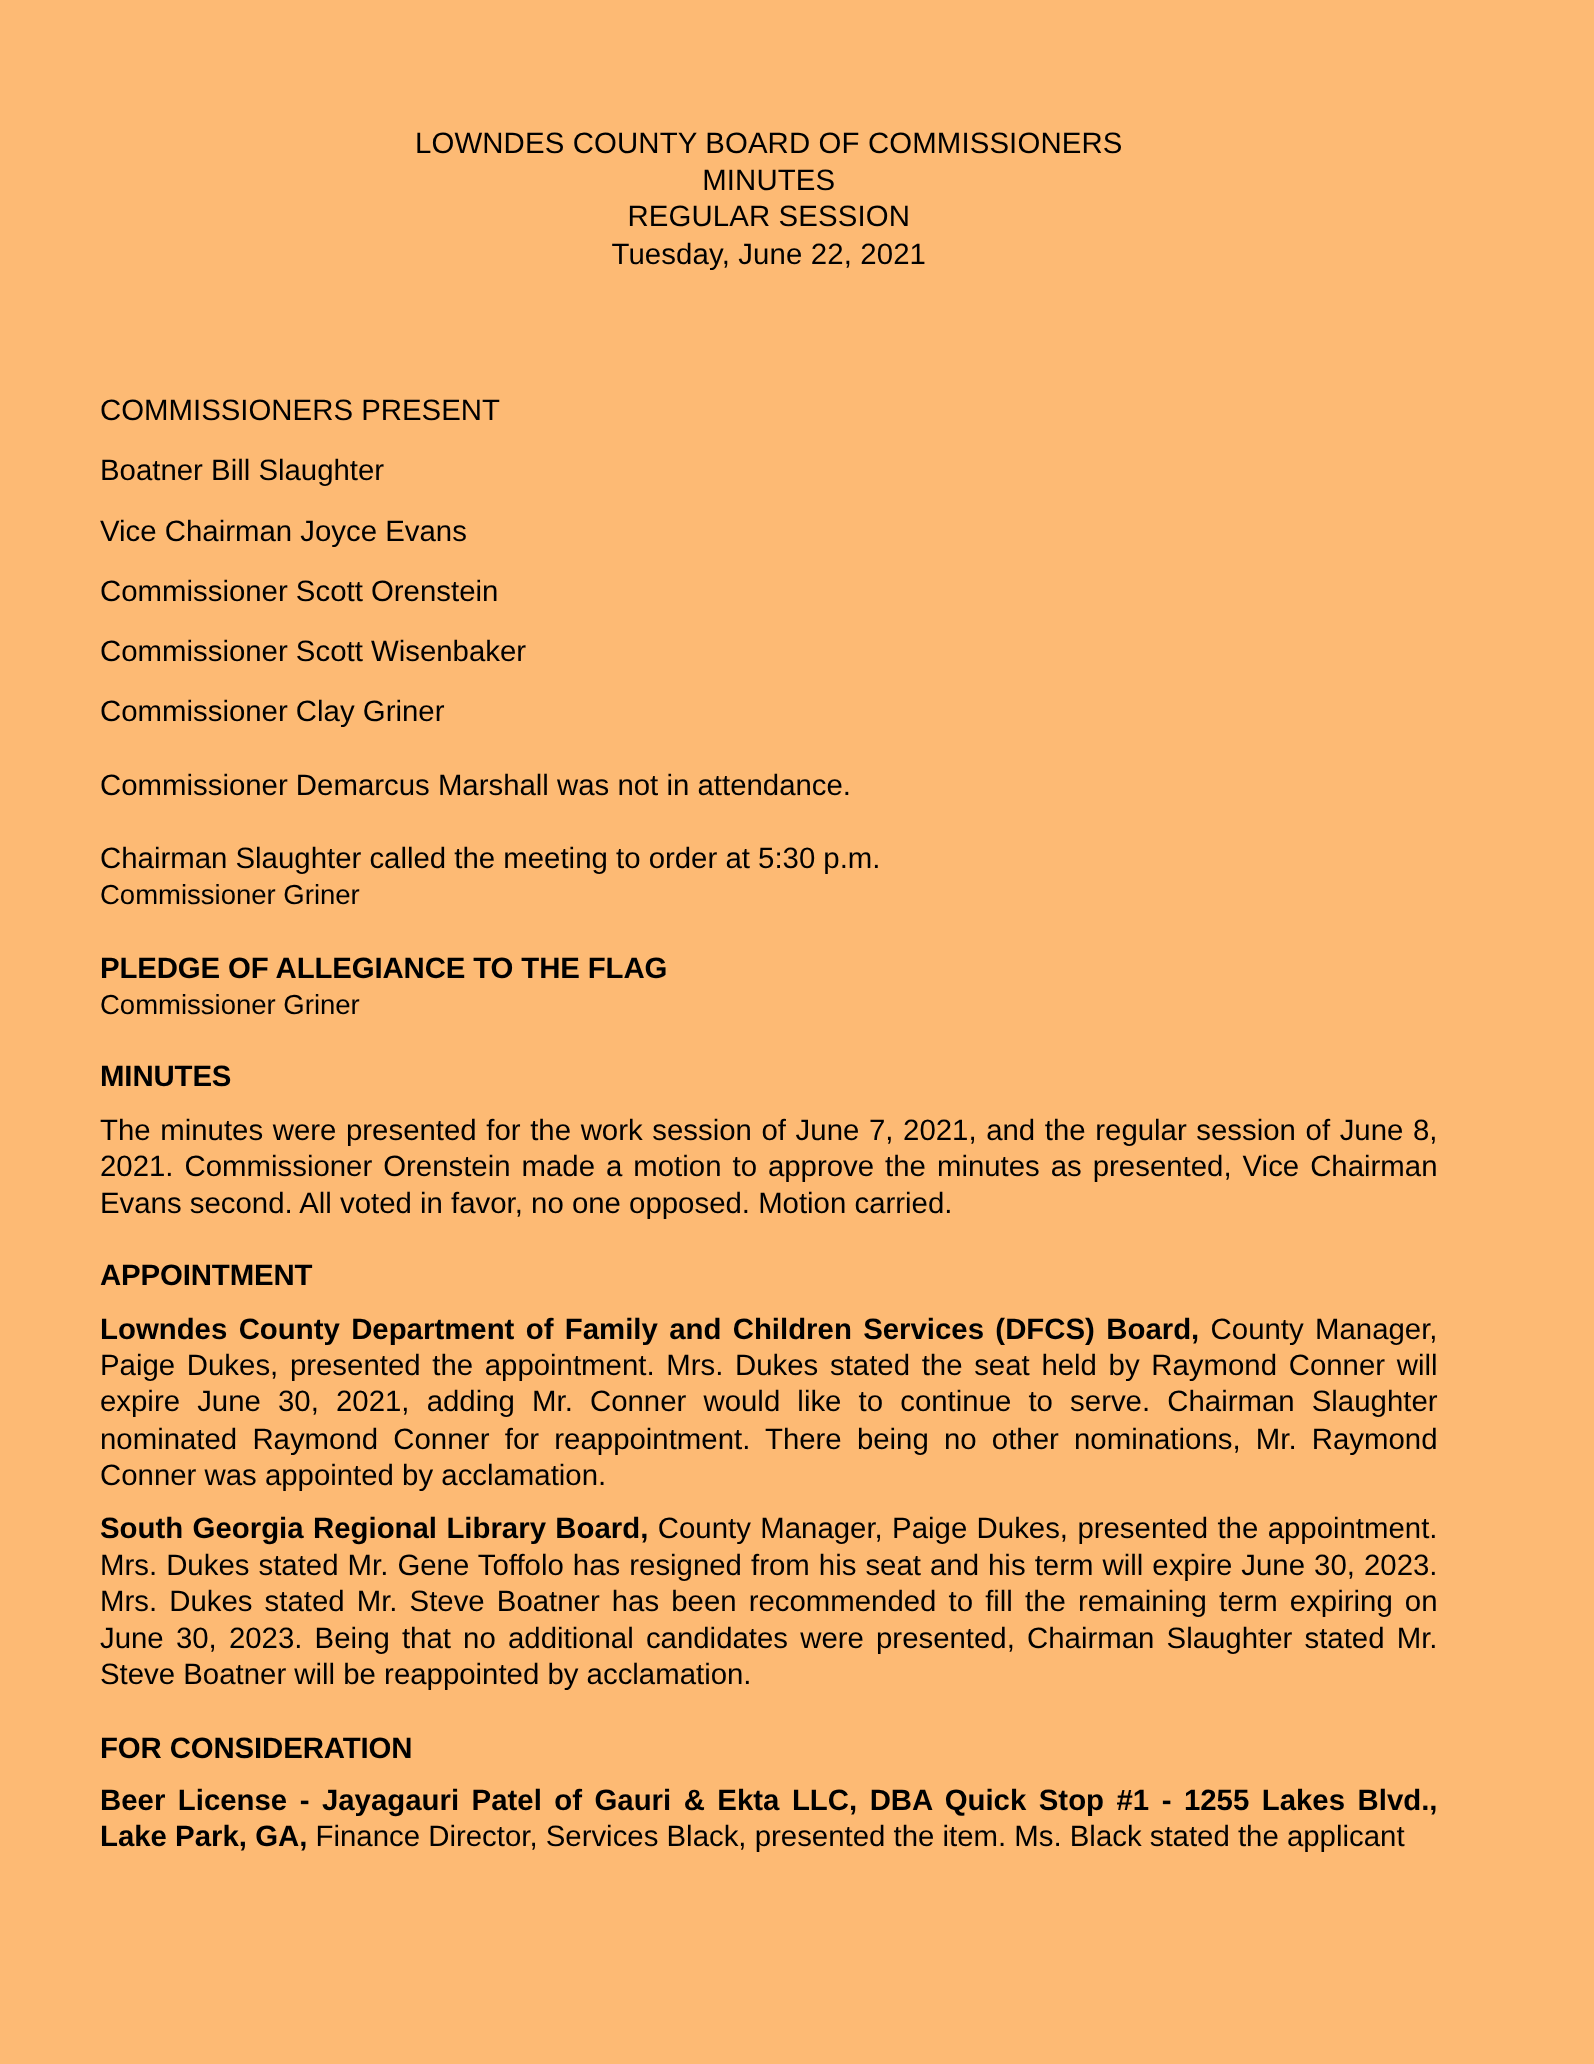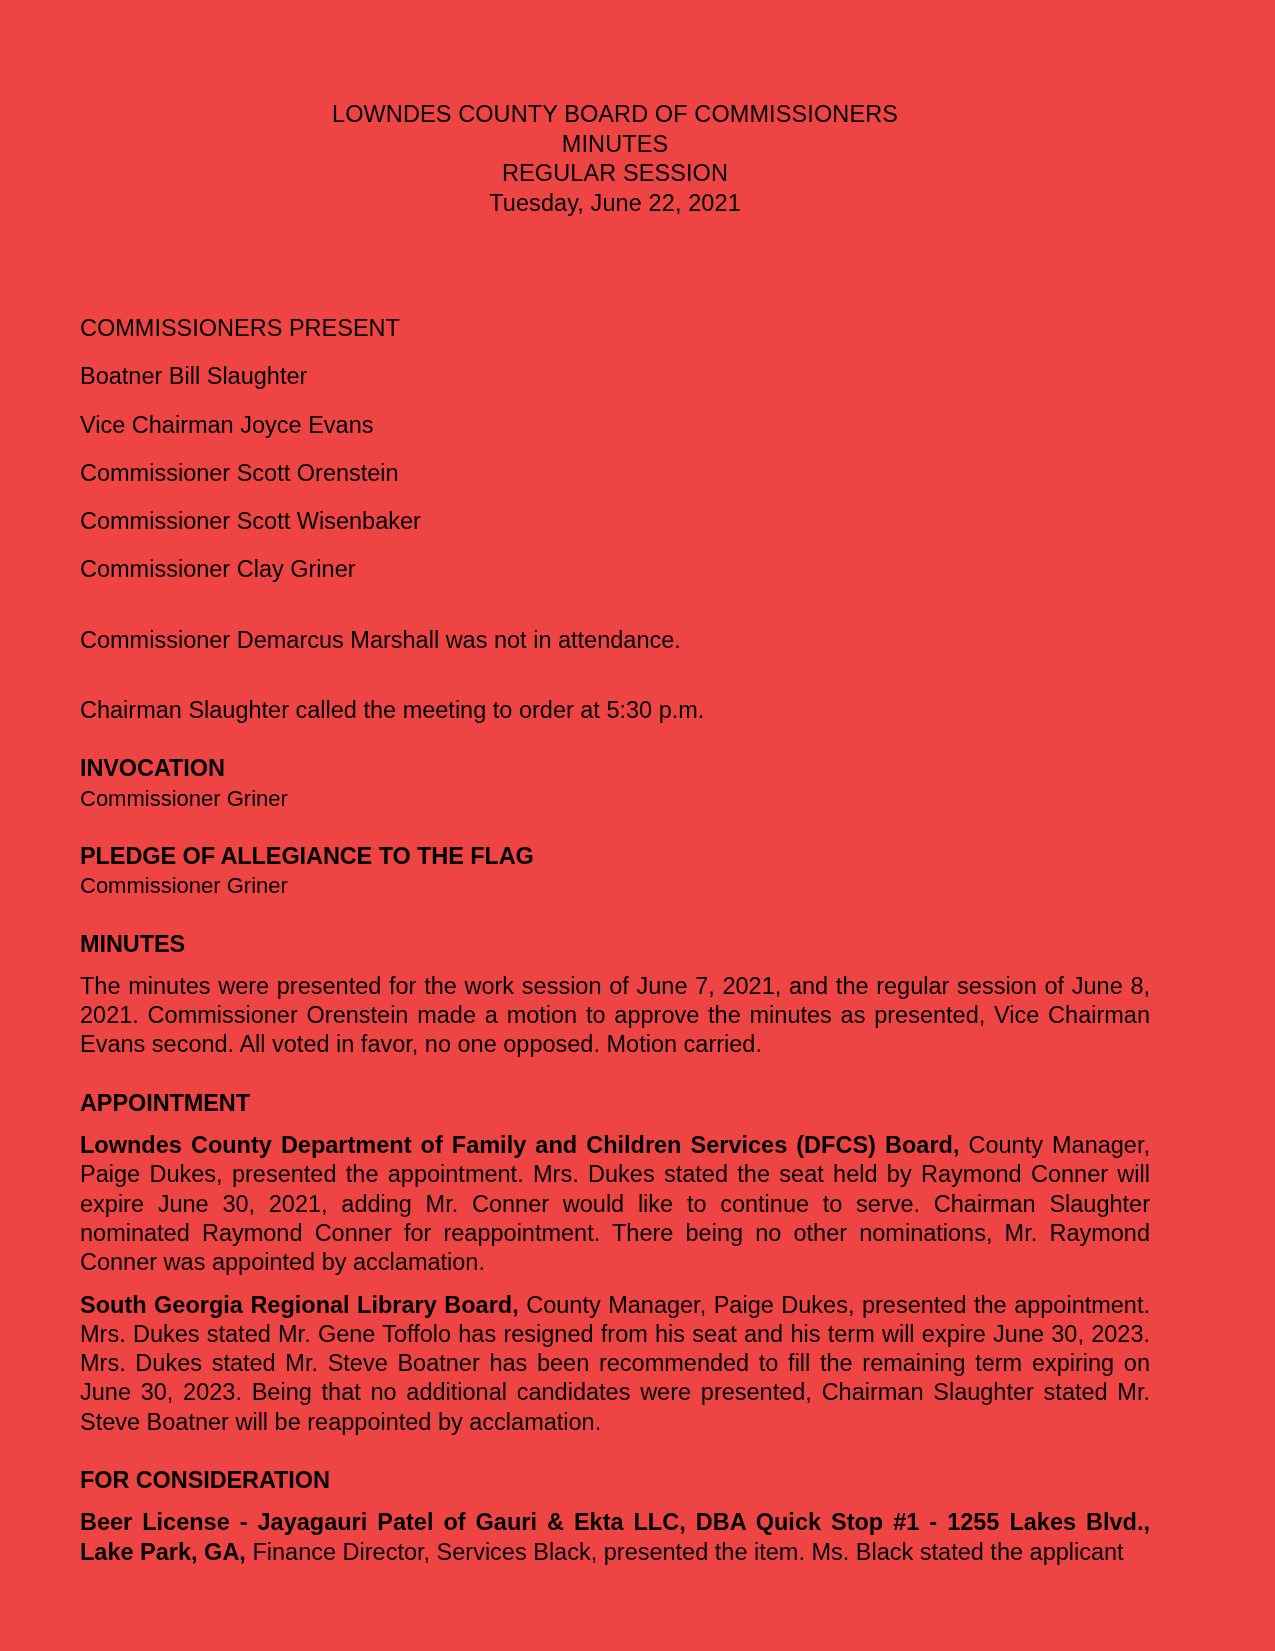--- a/index.html
+++ b/index.html
@@ -10,21 +10,21 @@
   }
   body {
     font-family: "Liberation Sans", sans-serif;
     color: #000000;
   }
   .page {
     position: relative;
     width: 1275px;
     height: 1651px;
     margin: 0 auto;
-    background: #ef4444;
+    background: #fdba74;
     box-sizing: border-box;
     overflow: hidden;
   }
   .content {
     position: absolute;
     left: 80px;
     top: 100px;
     width: 1070px;
   }
   
@@ -43,21 +43,21 @@
     line-height: 29.3px;
   }
   .attendance {
     margin-top: 96px;
   }
   .attendance div {
     white-space: pre;
     margin-top: 19px;
   }
   .para {
-    margin-top: 41px;
+    margin-top: 29px;
     text-align: left;
   }
   .para-justify {
     margin-top: 13px;
     text-align: justify;
     text-justify: inter-word;
   }
   .para-justify:last-child {
     margin-bottom: 0;
   }
@@ -95,21 +95,20 @@
       <div>Vice Chairman Joyce Evans</div>
       <div>Commissioner Scott Orenstein</div>
       <div>Commissioner Scott Wisenbaker</div>
       <div>Commissioner Clay Griner</div>
     </div>
 
     <div class="block para">Commissioner Demarcus Marshall was not in attendance.</div>
 
     <div class="block para">Chairman Slaughter called the meeting to order at 5:30 p.m.</div>
 
-    <div class="heading">INVOCATION</div>
     <div class="block heading-sub">Commissioner Griner</div>
 
     <div class="heading">PLEDGE OF ALLEGIANCE TO THE FLAG</div>
     <div class="block heading-sub">Commissioner Griner</div>
 
     <div class="heading">MINUTES</div>
     <div class="block para-justify">The minutes were presented for the work session of June 7, 2021, and the regular session of June 8, 2021.  Commissioner Orenstein made a motion to approve the minutes as presented, Vice Chairman Evans second.  All voted in favor, no one opposed.  Motion carried.</div>
 
     <div class="heading">APPOINTMENT</div>
 

